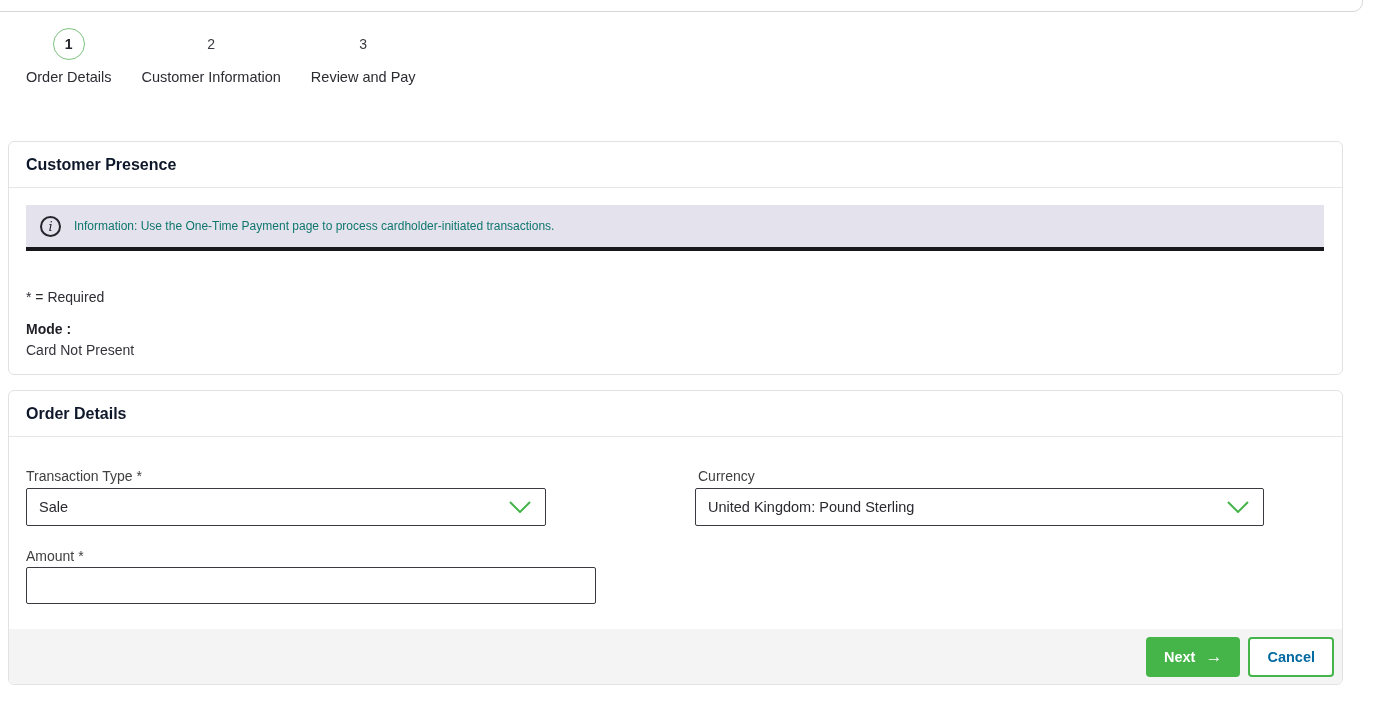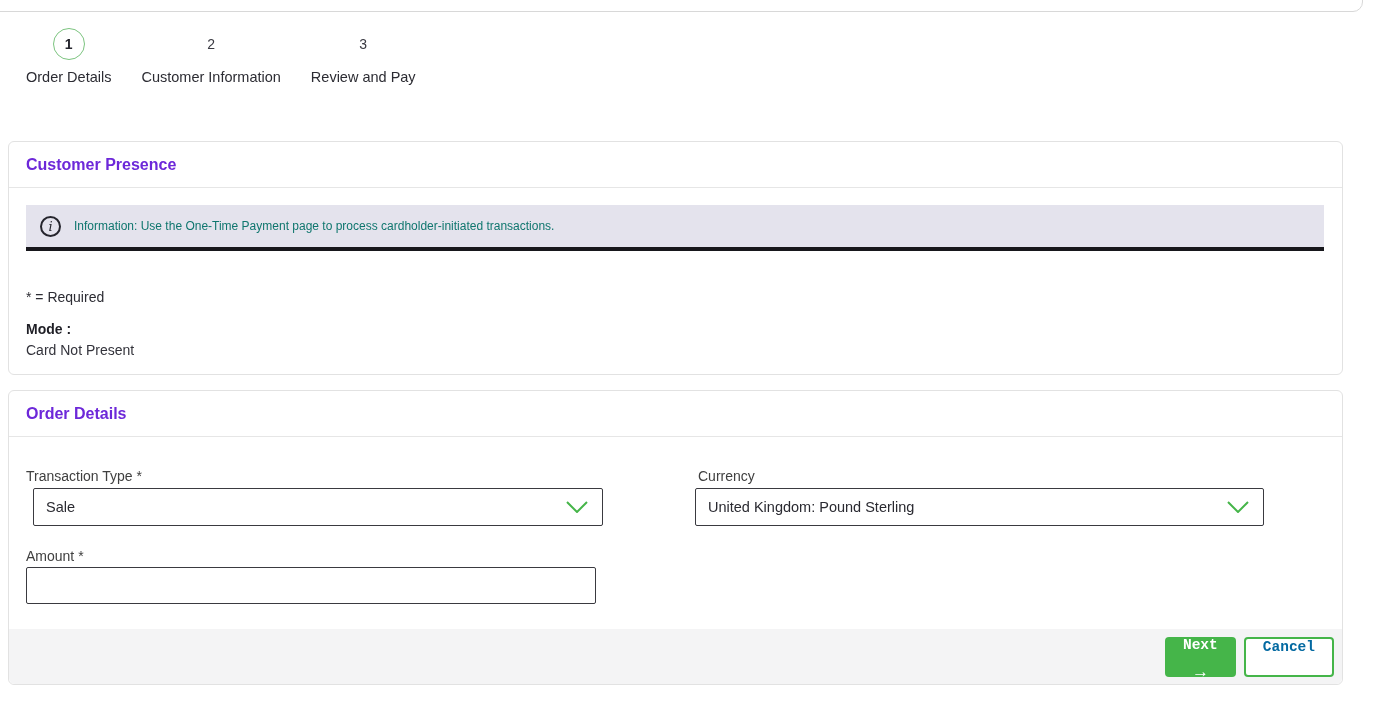--- a/index.html
+++ b/index.html
@@ -30,21 +30,21 @@
     border:1px solid #e2e2e2; border-radius:6px;
   }
   .card-presence { top:141px; height:234px; }
   .card-order { top:390px; height:295px; }
   .card-header {
     position:absolute; top:0; left:0; right:0; height:46px;
     border-bottom:1px solid #e6e6e6;
   }
   .card-title {
     position:absolute; left:17px; top:0; line-height:46px;
-    font-size:16px; font-weight:bold; color:#6d28d9;
+    font-size:16px; font-weight:bold; color:#0f172a;
   }
   
   .banner {
     position:absolute; left:17px; right:18px; top:63px; height:46px;
     background:#e4e3ed; border-bottom:4px solid #17171c;
     display:flex; align-items:center; padding-left:14px; gap:13px;
   }
   .info-icon {
     width:21px; height:21px; flex:0 0 21px; border:2px solid #25252d; border-radius:50%;
     display:flex; align-items:center; justify-content:center;
@@ -69,22 +69,21 @@
   }
   
   .card-footer {
     position:absolute; left:0; right:0; bottom:0; height:55px;
     background:#f4f4f5; border-radius:0 0 6px 6px;
     display:flex; align-items:center; justify-content:flex-end; gap:8px; padding-right:8px;
   }
   .btn {
     height:40px; border-radius:4px; font-size:14.5px; font-weight:bold;
     display:flex; align-items:center; justify-content:flex-start; cursor:pointer;
-    font-family:Liberation Mono, monospace;
-    flex-direction:column;
+    font-family:Liberation Sans, sans-serif;
   }
   .btn-next { background:#45b549; border:none; color:#fff; padding:0 18px; gap:10px; }
   .btn-next .arrow { font-size:17px; font-weight:bold; }
   .btn-cancel { background:#fff; border:2px solid #45b549; color:#0369a1; padding:0 17px; }
 </style>
 </head>
 <body>
 
 <div class="page">
 
@@ -123,21 +122,21 @@
     <span class="mode-label">Mode :</span>
     <span class="mode-value">Card Not Present</span>
   </section>
 
   <section class="card card-order">
     <div class="card-header">
       <span class="card-title">Order Details</span>
     </div>
 
     <span class="field-label" style="left:17px; top:77px;">Transaction Type *</span>
-    <div class="select-box" style="left:24px; top:97px; width:570px;gap:27px;">
+    <div class="select-box" style="left:17px; top:97px; width:520px;gap:27px;">
       <span class="select-value">Sale</span>
       <span class="chevron">
         <svg width="22" height="12" viewBox="0 0 22 12">
             <polyline points="1,1 11,11 21,1" fill="none" stroke="#45b549" stroke-width="2"></polyline>
           </svg>
       </span>
     </div>
 
     <span class="field-label" style="left:689px; top:77px;">Currency</span>
     <div class="select-box" style="left:686px; top:97px; width:569px;">

